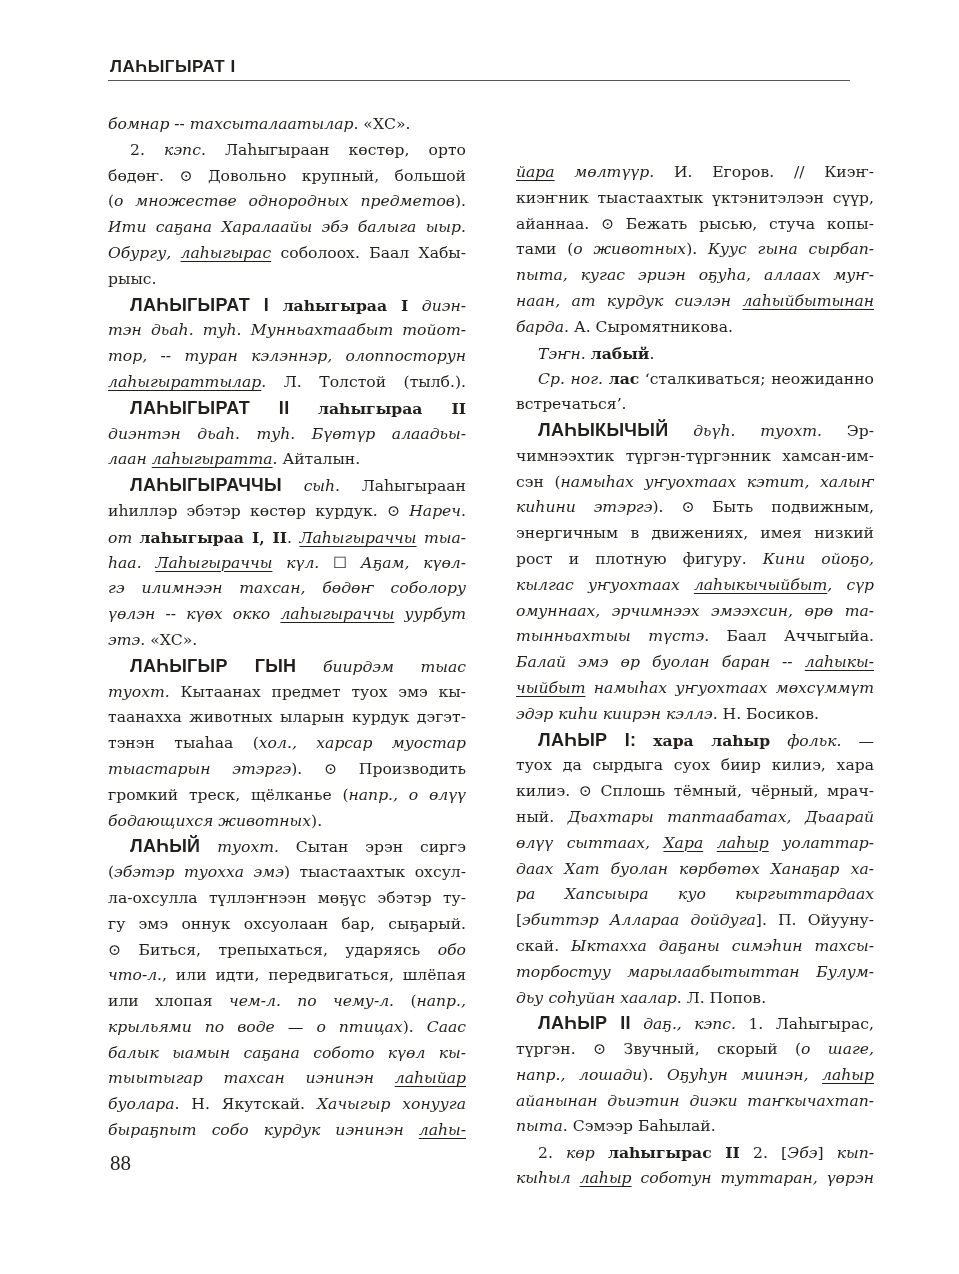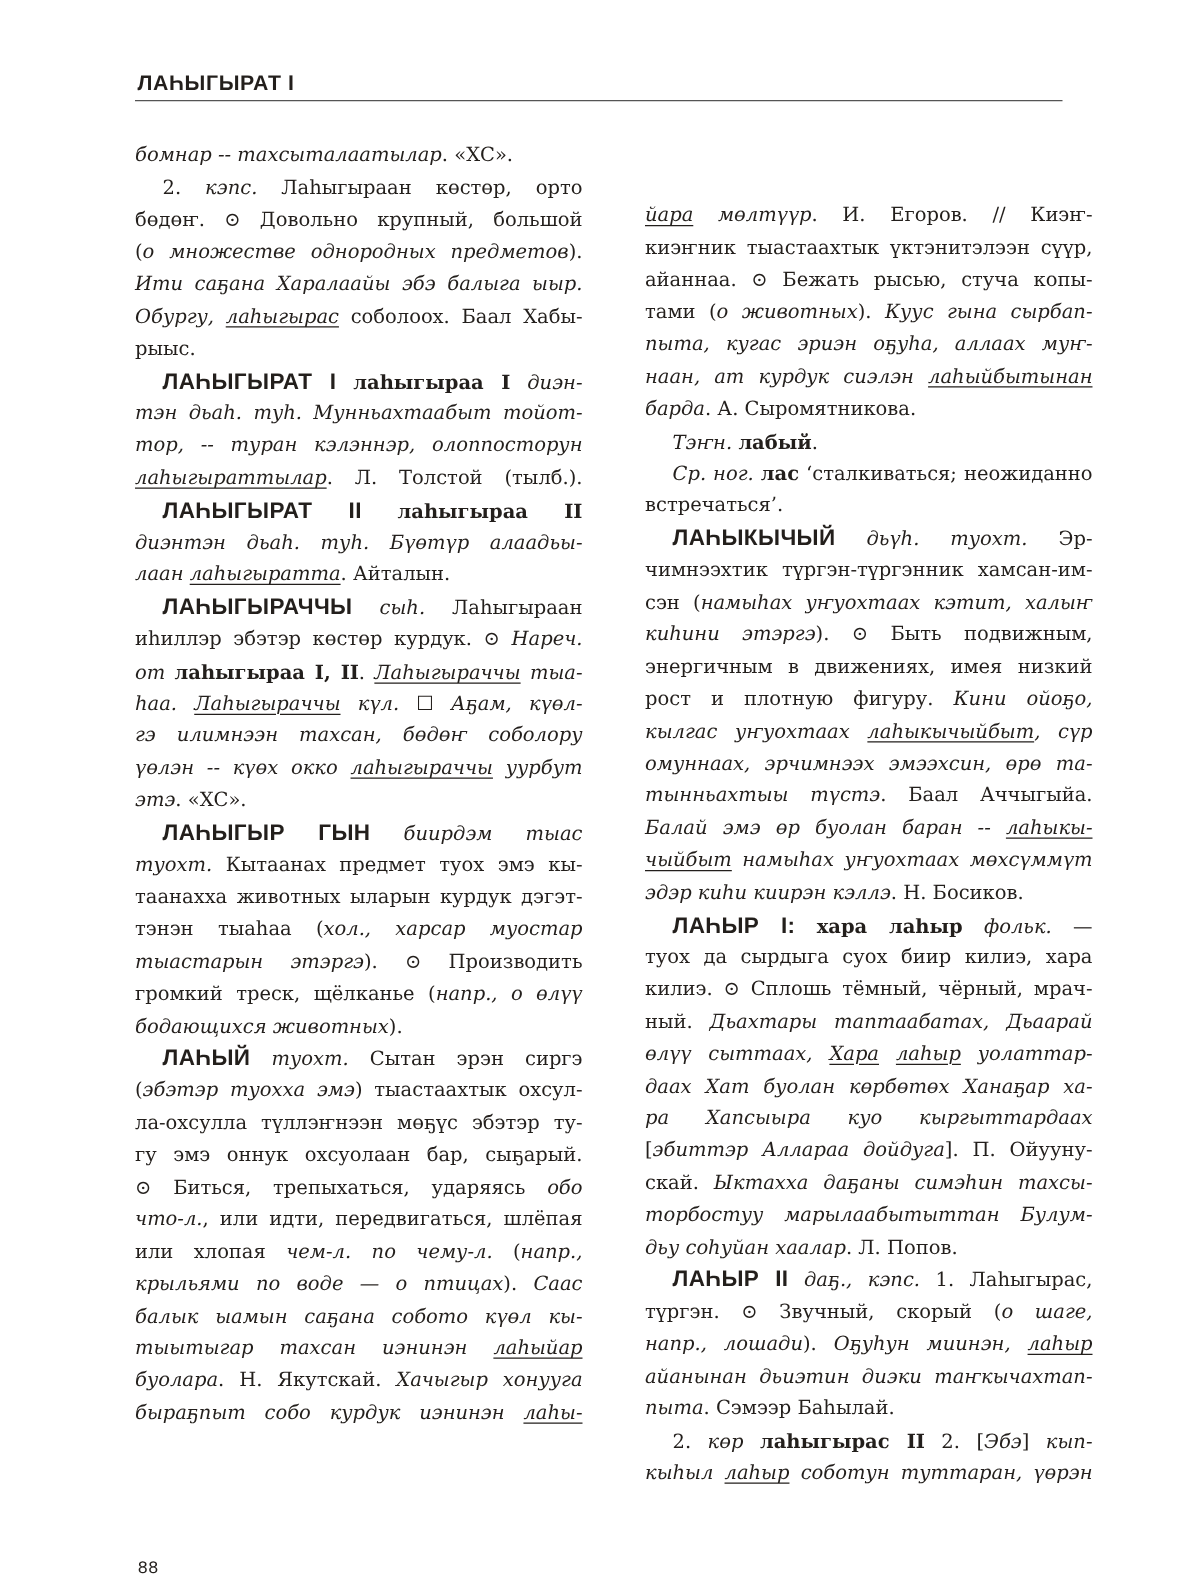--- a/index.html
+++ b/index.html
@@ -14,21 +14,21 @@
   .col-right { left: 516px; margin-top: 48px; }
   .line { height: 25.8px; line-height: 25.8px; font-size: 15.6px; white-space: nowrap;
           text-align: justify; text-align-last: justify; overflow: visible; }
   .line.last { text-align-last: left; }
   .line.indent { padding-left: 22px; }
   .i { font-style: italic; }
   .b { font-weight: bold; }
   .hw { font-family: "Liberation Sans", sans-serif; font-weight: bold; font-size: 18px; letter-spacing: 0.3px; }
   .u { text-decoration: underline; text-decoration-thickness: 1px; text-underline-offset: 3px; }
   .sym { font-style: normal; }
-  .folio { position: absolute; left: 110px; top: 1247px; font-size: 14px; font-family: Liberation Mono, monospace; }
+  .folio { position: absolute; left: 110px; top: 1151px; font-size: 21px; font-family: Liberation Serif, serif; }
 </style>
 </head>
 <body>
 
 <div class="page">
   <div class="running-head">ЛАҺЫГЫРАТ I</div>
   <div class="head-rule"></div>
 
   <div class="column col-left">
       <div class="line last"><span class="i">бомнар -- тахсыталаатылар</span><span class="">. «ХС».</span></div>

